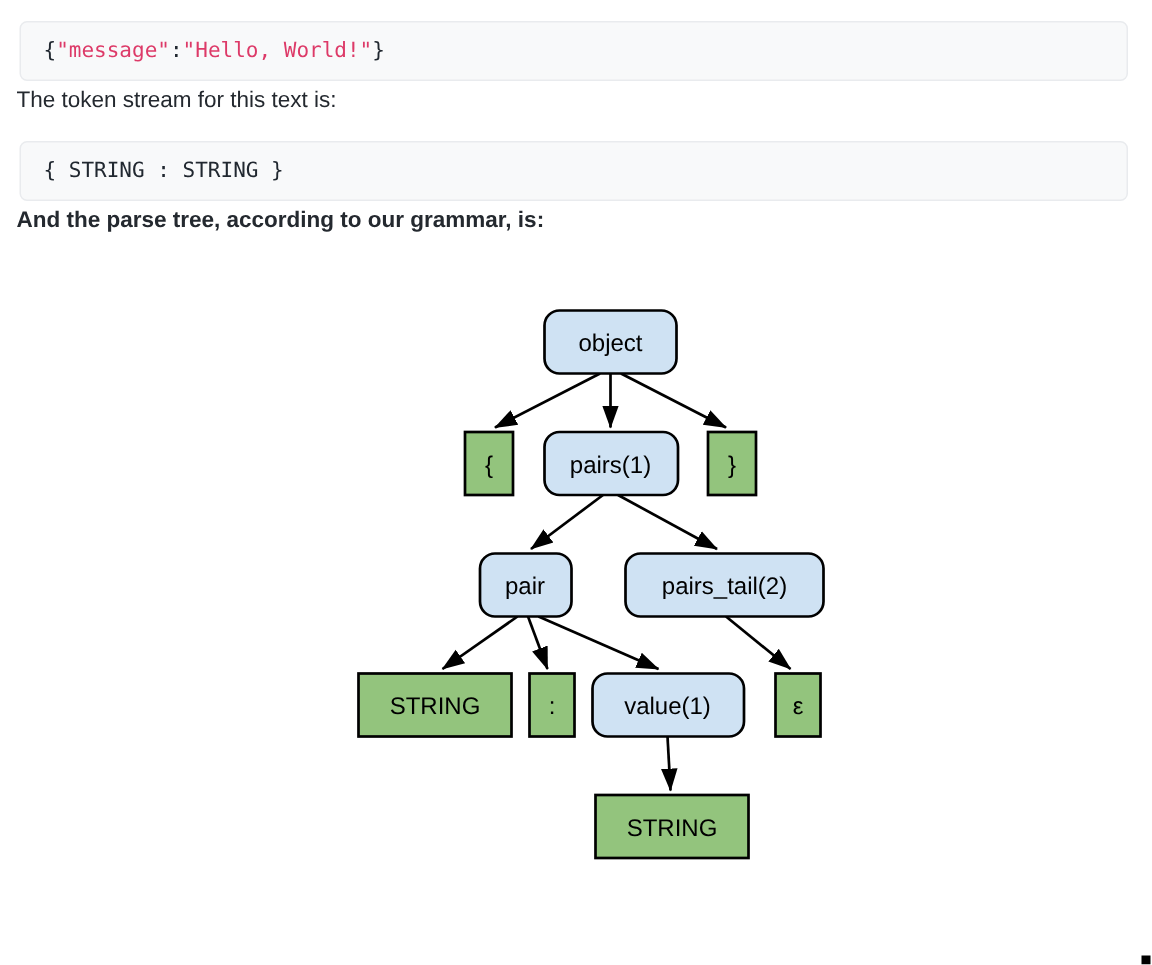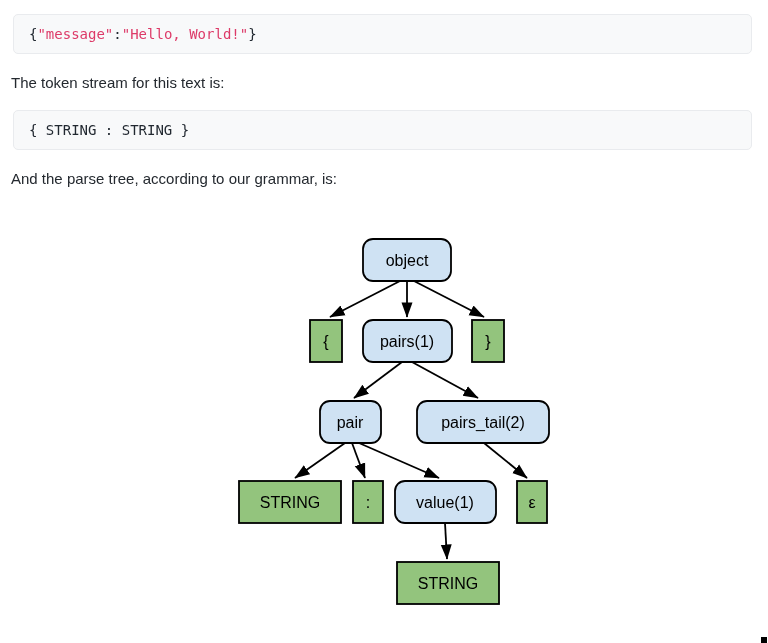--- a/index.html
+++ b/index.html
@@ -25,24 +25,24 @@
     color: var(--code_text, #212830);
     white-space: pre;
     overflow: hidden;
   }
   pre.code-block .tok-s { color: var(--code_string, #dd3a68); }
   pre.code-block .tok-p { color: var(--code_text, #212830); }
 
   p.para {
     font-size: 15px;
     line-height: 21px;
-    margin: 18px 0 17px 0;
+    margin: 2px 0 17px 0;
     color: var(--text, #24292f);
   }
-  p.para.last { margin-bottom: 0; }
+  p.para.last { margin-bottom: 0; font-weight: bold; }
 
   svg.tree { display: block; margin: 39px 0 0 0; }
 
   .node-rect {
     stroke: var(--node_border, #000);
     stroke-width: 1.8;
   }
   .node-blue  { fill: var(--node_blue_fill, #cfe2f3); }
   .node-green { fill: var(--node_green_fill, #93c47d); }
   .node-label {

